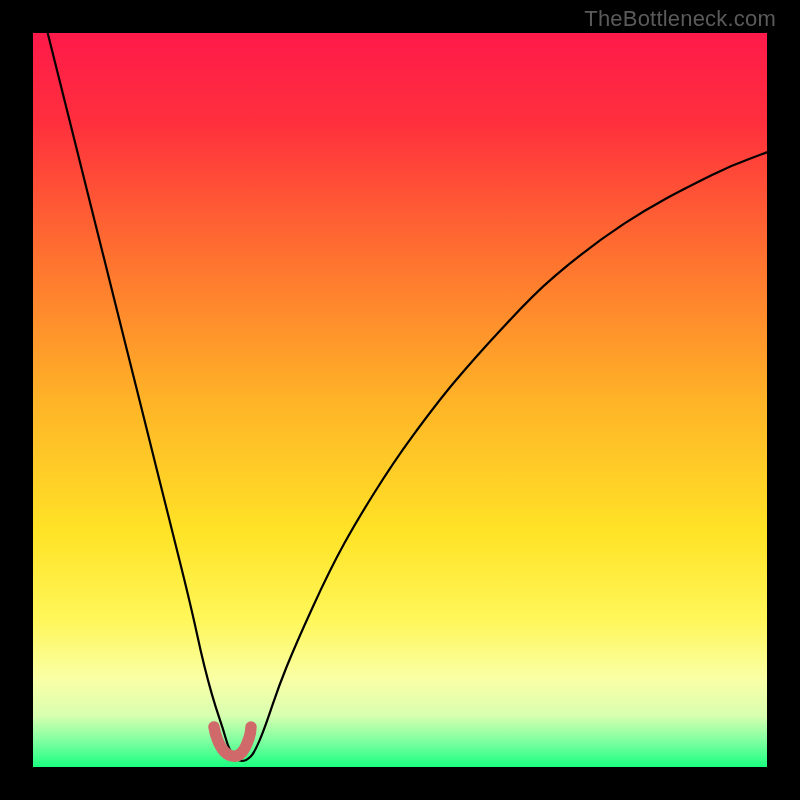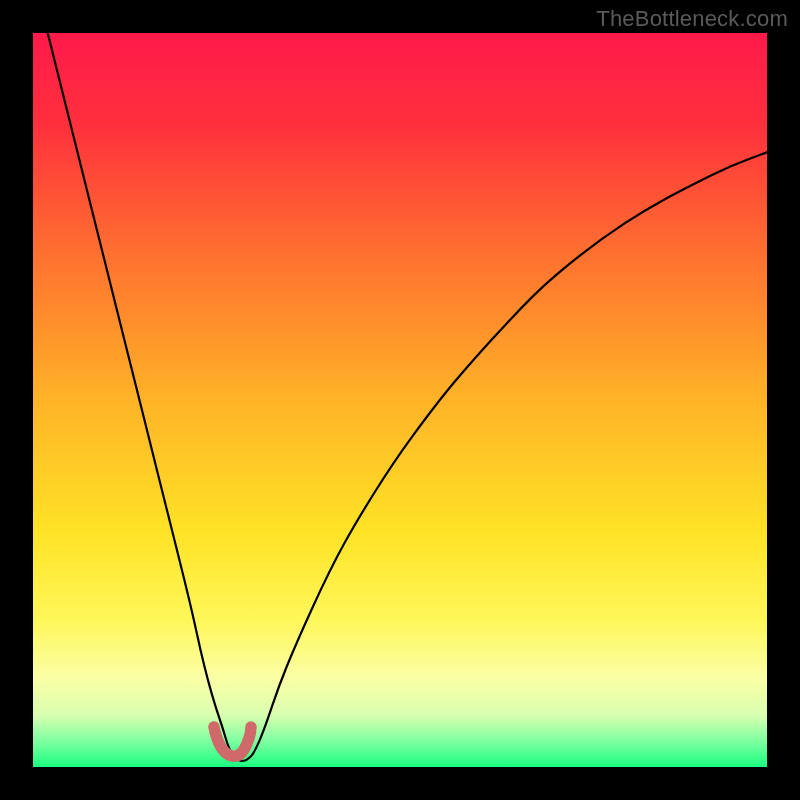--- a/index.html
+++ b/index.html
@@ -36,21 +36,21 @@
   .curve {
     position: absolute;
     left: 0;
     top: 0;
     width: 734px;
     height: 734px;
   }
   .watermark {
     position: absolute;
     top: 6px;
-    right: 12px;
+    right: 24px;
     font-family: Arial, Helvetica, sans-serif;
     font-size: 22px;
     color: #5a5a5a;
     letter-spacing: 0.2px;
   }
 </style>
 </head>
 <body>
 
 <div class="frame">

